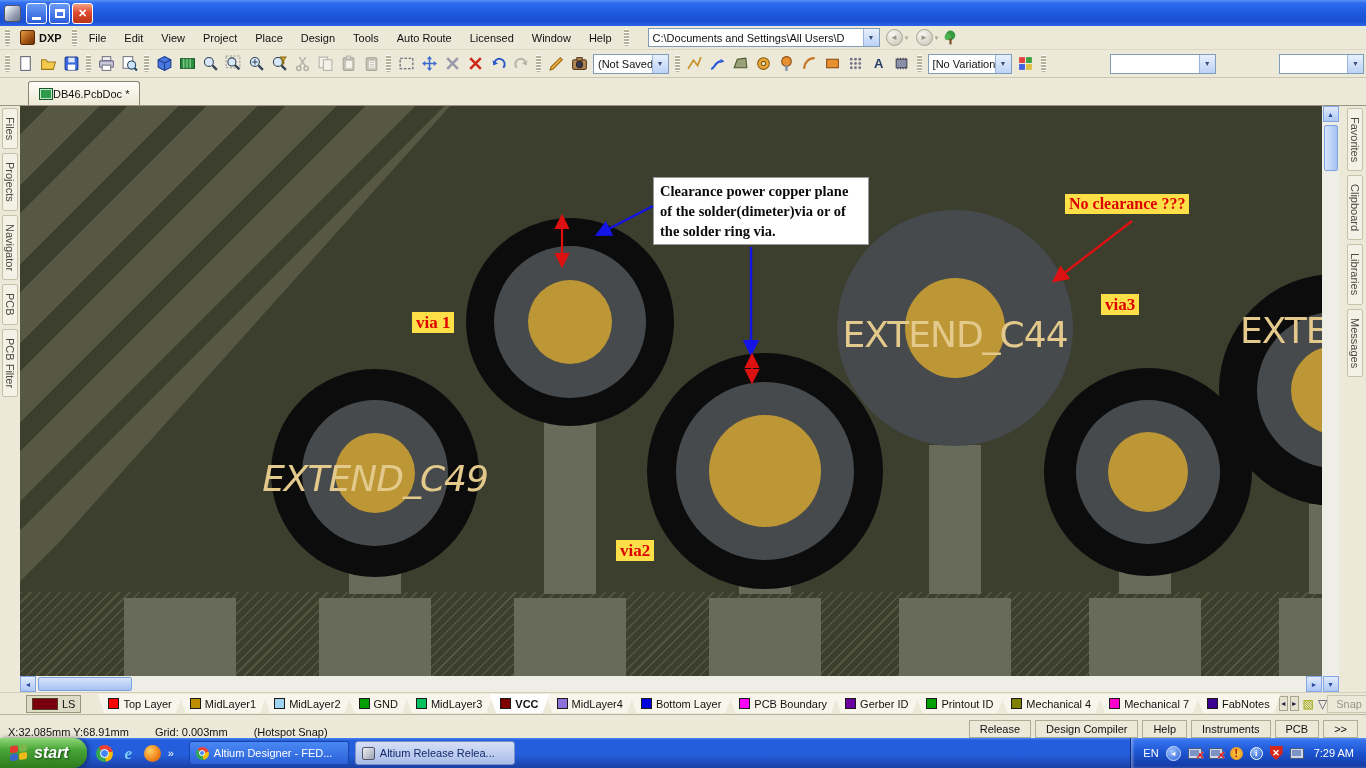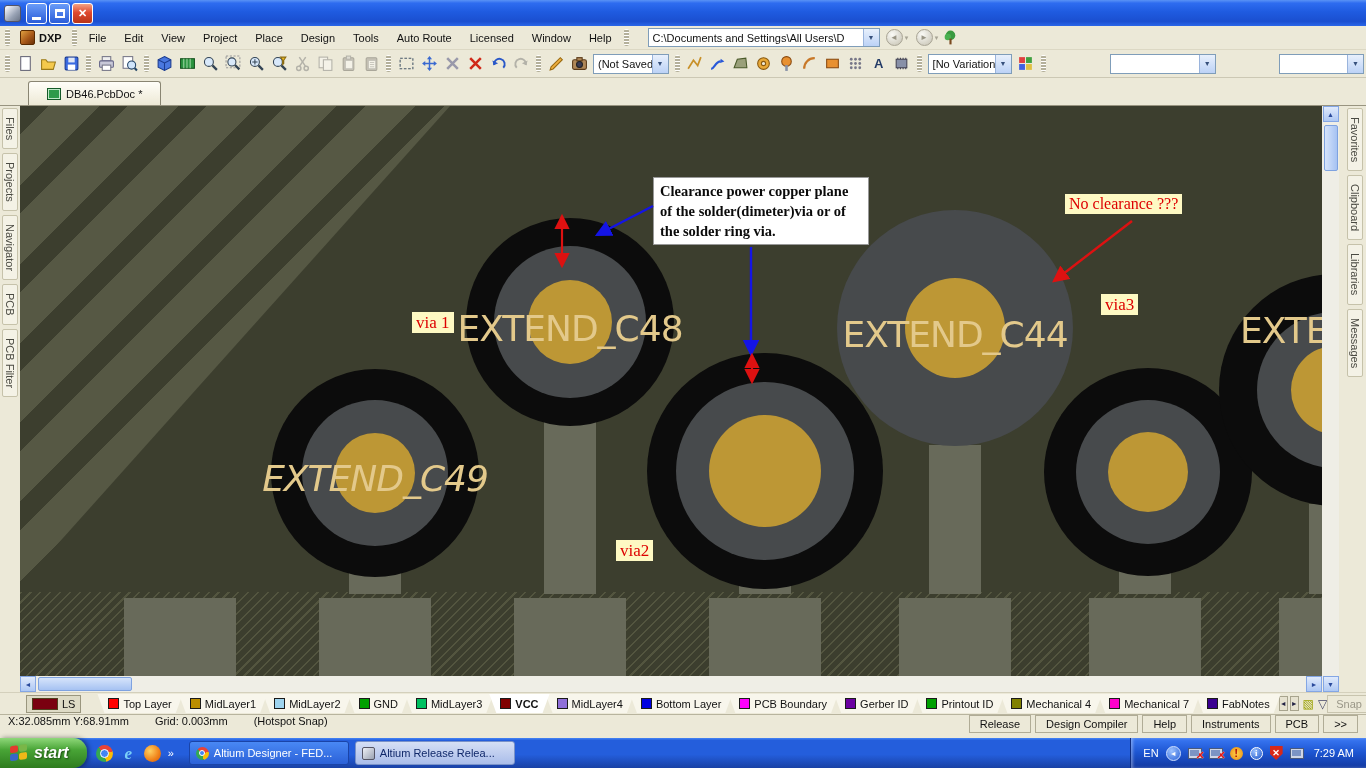--- a/index.html
+++ b/index.html
@@ -34,21 +34,21 @@
 
 .toolbar{position:absolute;top:50px;left:0;width:100%;height:28px;background:#ece9d8;display:flex;align-items:center;padding-left:2px;gap:1px;border-bottom:1px solid #ccc8b4}
 .tbi{width:22px;height:22px;display:flex;align-items:center;justify-content:center;border-radius:2px;flex:0 0 auto}
 .tbi.dis{opacity:.42;filter:grayscale(.9)}
 .combo{height:20px;background:#fff;border:1px solid #7f9db9;display:flex;align-items:center;padding-left:4px;margin:0 2px;overflow:hidden}
 .combo .val{flex:1;white-space:nowrap;overflow:hidden}
 .astr{font-weight:bold;font-size:13px;color:#223a66}
 
 
 .tabbar{position:absolute;top:78px;left:0;width:100%;height:28px;background:#ece9d8;display:flex;align-items:flex-end;padding-left:28px;border-bottom:1px solid #989480}
-.doctab{height:24px;background:linear-gradient(#fffef8,#ede9d6);border:1px solid #898572;border-bottom:none;border-radius:3px 3px 0 0;display:flex;align-items:center;gap:5px;padding:0 18px}
+.doctab{height:24px;background:linear-gradient(#fffef8,#ede9d6);border:1px solid #898572;border-bottom:none;border-radius:3px 3px 0 0;display:flex;align-items:center;padding:0 10px}
 .doc-icon{width:14px;height:12px;background:#2e9a4a;border:1px solid #155a28;box-shadow:inset 0 0 0 1px #bfe8c8}
 
 
 .workspace{position:absolute;top:106px;left:0;width:100%;height:586px;background:#ece9d8}
 .sidetabs{position:absolute;top:0;height:100%;display:flex;flex-direction:column;gap:4px;padding-top:2px;align-items:center}
 .sidetabs.left{left:0;width:20px}
 .sidetabs.right{right:0;width:22px}
 .vtab{writing-mode:vertical-rl;background:#f4f2e6;border:1px solid #c6c2aa;border-radius:2px;color:#4a4a42;padding:8px 1px;font-size:11px;white-space:nowrap}
 
 .canvas{position:absolute;left:20px;top:0;width:1302px;height:586px;overflow:hidden;background:#3c3e2e}
@@ -58,21 +58,21 @@
 .band{position:absolute;left:0;top:486px;width:1302px;height:84px;
  background:repeating-linear-gradient(135deg,#53553f 0 1.5px,#3c3e2e 1.5px 7px)}
 .stem{position:absolute;width:52px}
 .block{position:absolute;top:492px;width:112px;height:78px}
 .via{position:absolute}
 .circ{position:absolute;left:50%;top:50%;transform:translate(-50%,-50%);border-radius:50%}
 .via-label{position:absolute;transform:translate(-50%,-50%);font-family:"DejaVu Sans",sans-serif;font-size:36px;letter-spacing:-1px;white-space:nowrap}
 .via-label.clip{transform:translate(0,-50%)}
 .note-box{position:absolute;left:633px;top:71px;width:216px;background:#fff;border:1px solid #989898;padding:3px 6px;
  font-family:"Liberation Serif",serif;font-weight:bold;font-size:14.5px;line-height:1.38;color:#0a0a0a;z-index:5}
-.red-label{position:absolute;background:#fef9c3;font-family:"Liberation Serif",serif;font-weight:normal;font-size:17px;line-height:1.25;padding:0 4px;z-index:5;white-space:nowrap}
+.red-label{position:absolute;background:#fde047;font-family:"Liberation Serif",serif;font-weight:bold;font-size:17px;line-height:1.25;padding:0 4px;z-index:5;white-space:nowrap}
 .overlay{position:absolute;left:0;top:0;z-index:6;pointer-events:none}
 
 
 .hscroll{position:absolute;left:0;bottom:0;width:1302px;height:16px;background:#efeee6;display:flex;align-items:center}
 .vscroll{position:absolute;right:27px;top:0;width:17px;height:586px;background:#efeee6;display:flex;flex-direction:column;align-items:center}
 .sbtn{width:16px;height:16px;background:linear-gradient(#e0eafc,#aec8f4);border:1px solid #84a6e4;color:#2a4a9c;font-size:7px;display:flex;align-items:center;justify-content:center;flex:0 0 auto}
 .hthumb{width:94px;height:14px;margin:1px 0 1px 2px;background:linear-gradient(#d6e4fb,#a6c2f2);border:1px solid #7ea2e0;border-radius:2px}
 .vthumb{width:14px;height:46px;margin-top:3px;background:linear-gradient(90deg,#d6e4fb,#a6c2f2);border:1px solid #7ea2e0;border-radius:2px}
 .spacer{flex:1}
 
@@ -83,21 +83,21 @@
 .ltab{display:flex;align-items:center;gap:4px;height:19px;padding:0 11px;background:#f8f6ec;margin-right:-4px;
  clip-path:polygon(0 0,100% 0,calc(100% - 7px) 100%,7px 100%);white-space:nowrap}
 .ltab.active{font-weight:bold;background:#fff;z-index:2}
 .lswatch{width:11px;height:11px;border:1px solid #1a1a1a;flex:0 0 auto}
 .tabscroll{width:14px;height:15px;background:#e6e2d0;border:1px solid #a8a48e;font-size:7px;color:#224;display:flex;align-items:center;justify-content:center;margin-left:2px}
 .lb-glyph{font-size:12px;margin-left:4px}
 .lb-right{margin-left:auto;display:flex;gap:3px;margin-right:6px}
 .lb-btn{padding:2px 8px;color:#9a9788;border:1px solid #c8c4ae;background:#ece9d8;white-space:nowrap}
 
 
-.statusbar{position:absolute;top:714px;left:0;width:100%;height:24px;background:#ece9d8;border-top:1px solid #b8b49e;display:flex;align-items:flex-start;padding:0 8px}
+.statusbar{position:absolute;top:714px;left:0;width:100%;height:24px;background:#ece9d8;border-top:1px solid #b8b49e;display:flex;align-items:flex-end;padding:0 8px}
 .sb-text{margin-right:26px;white-space:nowrap}
 .sb-buttons{margin-left:auto;display:flex;gap:4px}
 .sb-btn{border:1px solid #b0ac96;padding:2px 10px;background:#ece9d8;white-space:nowrap}
 
 
 .taskbar{position:absolute;top:738px;left:0;width:100%;height:30px;display:flex;align-items:center;
  background:linear-gradient(180deg,#4585f6 0%,#245edc 8%,#245edc 55%,#1941a5 100%)}
 .startbtn{height:30px;padding:0 18px 0 10px;border-radius:0 14px 14px 0;display:flex;align-items:center;gap:6px;color:#fff;
  font-weight:bold;font-style:italic;font-size:16px;text-shadow:1px 1px 2px #1a4a10;
  background:linear-gradient(180deg,#8fd87a 0%,#48a436 40%,#2e7c1e 100%);box-shadow:2px 0 5px rgba(0,0,0,.45)}
@@ -483,21 +483,20 @@
           <div class="circ" style="width: 208px; height: 208px; background-color: rgb(12, 12, 12);"></div>
           <div class="circ" style="width: 144px; height: 144px; background-color: rgb(71, 74, 76);"></div>
           <div class="circ" style="width: 80px; height: 80px; background-color: rgb(189, 151, 53);"></div>
         </div>
         <div class="via" style="left:1199px;top:168px;width:232px;height:232px">
           <div class="circ" style="width: 232px; height: 232px; background-color: rgb(12, 12, 12);"></div>
           <div class="circ" style="width: 156px; height: 156px; background-color: rgb(71, 74, 76);"></div>
           <div class="circ" style="width: 88px; height: 88px; background-color: rgb(189, 151, 53);"></div>
         </div>
 
-        <div class="via-label" style="left: 550px; top: 222px; color: rgb(227, 201, 139);">EXTEND_C48</div>
         <div class="via-label" style="left: 935px; top: 228px; color: rgb(227, 201, 139);">EXTEND_C44</div>
         <div class="via-label" style="left: 355px; top: 372px; color: rgb(227, 201, 139); font-style: italic;">EXTEND_C49</div>
         <div class="via-label clip" style="left: 1220px; top: 224px; color: rgb(227, 201, 139);">EXTE</div>
 
         <div class="note-box">Clearance power copper plane of the solder(dimeter)via or of the solder ring via.</div>
         <div class="red-label" style="left: 392px; top: 206px; color: rgb(221, 0, 0);">via 1</div>
         <div class="red-label" style="left: 596px; top: 434px; color: rgb(221, 0, 0);">via2</div>
         <div class="red-label" style="left: 1081px; top: 188px; color: rgb(221, 0, 0);">via3</div>
         <div class="red-label" style="left: 1045px; top: 88px; font-size: 16px; color: rgb(221, 0, 0);">No clearance ???</div>
 

